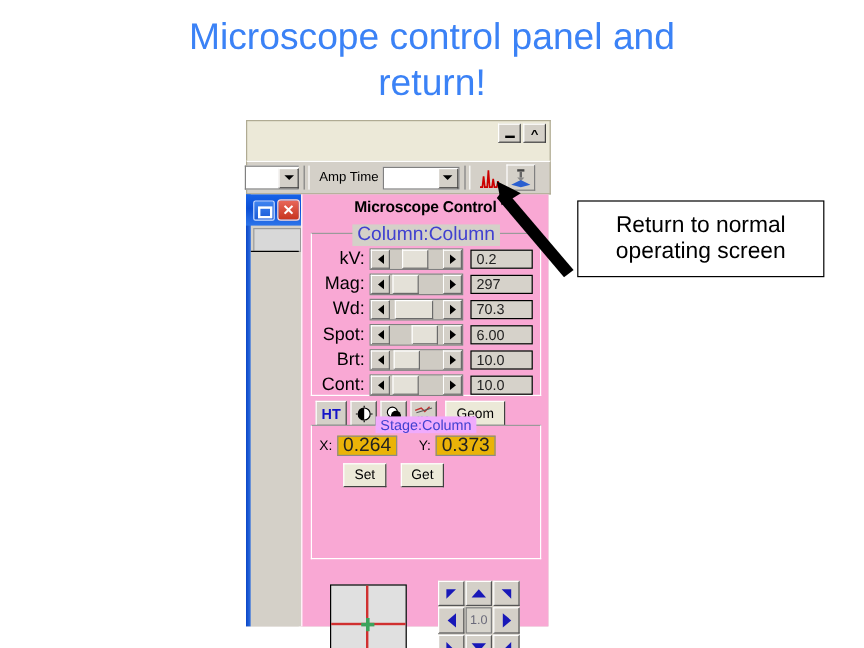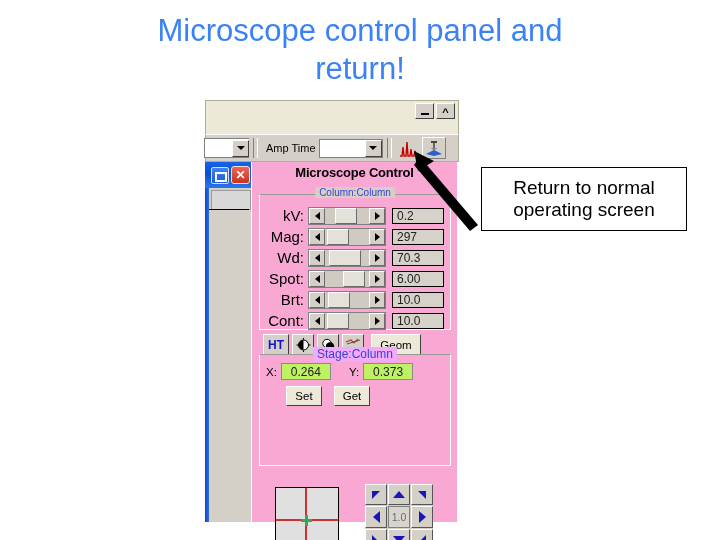--- a/index.html
+++ b/index.html
@@ -54,21 +54,21 @@
   .xp-subbox{position:absolute;left:6px;top:28px;width:38px;height:18px;background:#d8d8d8;border:1px solid #9a9a9a;}
   .xp-leftpane{position:absolute;left:4px;top:47px;width:40px;bottom:0;background:#d4d0c8;border-top:1px solid #000;}
 
   
   .mc{position:absolute;left:46px;top:0;right:0;bottom:0;background:#f9a8d4;border-left:1px solid #fff;}
   .mc-title{text-align:center;font-size:13px;font-weight:bold;color:#000;padding-top:3px;letter-spacing:-.2px;}
 
   .col-group{position:absolute;left:54px;top:32px;width:190px;height:134px;
       border:1px solid #fff;border-top:1px solid #9a9a9a;}
   .col-legend{position:absolute;left:50%;top:-8px;transform:translateX(-50%);background:#d4d0c8;padding:0 4px;
-      font-size:10px;color:#4040d0;white-space:nowrap;}
+      font-size:16px;color:#4040d0;white-space:nowrap;}
 
   .prow{display:flex;align-items:center;height:21px;margin-left:4px;}
   .prow-label{width:40px;text-align:right;font-size:15px;color:#000;padding-right:4px;}
   .scroller{width:76px;height:16px;display:flex;background:#c8c4bc;border:1px solid #808080;}
   .sc-btn{width:14px;height:14px;background:#d4d0c8;border:1px solid #fff;border-right-color:#6a6a6a;border-bottom-color:#6a6a6a;
      display:flex;align-items:center;justify-content:center;flex:0 0 auto;}
   .sc-btn i.l{width:0;height:0;border-top:4px solid transparent;border-bottom:4px solid transparent;border-right:5px solid #000;}
   .sc-btn i.r{width:0;height:0;border-top:4px solid transparent;border-bottom:4px solid transparent;border-left:5px solid #000;}
   .sc-track{flex:1;position:relative;background:#cfcbc3;}
   .sc-thumb{position:absolute;top:0;height:14px;width:20px;background:#e4e1d8;border:1px solid #fff;
@@ -84,21 +84,21 @@
      display:flex;align-items:center;justify-content:center;font-size:12px;font-weight:bold;color:#1414c8;}
   .geom{width:48px;height:19px;background:#ece9d8;border:1px solid #fff;border-right-color:#404040;border-bottom-color:#404040;
      display:flex;align-items:center;justify-content:center;font-size:11.5px;color:#000;margin-left:4px;}
 
   .stage-group{position:absolute;left:54px;top:192px;width:190px;height:110px;border:1px solid #fff;border-top:1px solid #9a9a9a;}
   .stage-legend{position:absolute;left:50%;top:-8px;transform:translateX(-50%);background:#f0abfc;padding:0 4px;
      font-size:12px;color:#4040d0;white-space:nowrap;}
 
   .xyrow{display:flex;align-items:center;margin-top:8px;margin-left:6px;}
   .xylab{font-size:11.5px;color:#000;margin-right:4px;}
-  .xyval{width:48px;height:15px;background:#bef264;border:1px solid #8a8a8a;font-size:12px;
+  .xyval{width:48px;height:15px;background:#eab308;border:1px solid #8a8a8a;font-size:16px;
      display:flex;align-items:center;justify-content:center;color:#222;}
   .sg-btns{display:flex;gap:12px;margin-top:6px;margin-left:26px;}
   .sg-btn{width:34px;height:18px;background:#ece9d8;border:1px solid #fff;border-right-color:#404040;border-bottom-color:#404040;
      display:flex;align-items:center;justify-content:center;font-size:11.5px;color:#000;}
 
   .map{position:absolute;left:70px;top:325px;width:62px;height:62px;background:#e0e0e0;border:1px solid #000;}
   .map .vline{position:absolute;left:47%;top:0;bottom:0;width:1.5px;background:#d03030;}
   .map .hline{position:absolute;top:50%;left:0;right:0;height:1.5px;background:#d03030;}
   .map .marker{position:absolute;left:41%;top:43%;width:11px;height:11px;}
   .map .marker .mv{position:absolute;left:4px;top:0;width:3px;height:11px;background:#3ca35c;}

